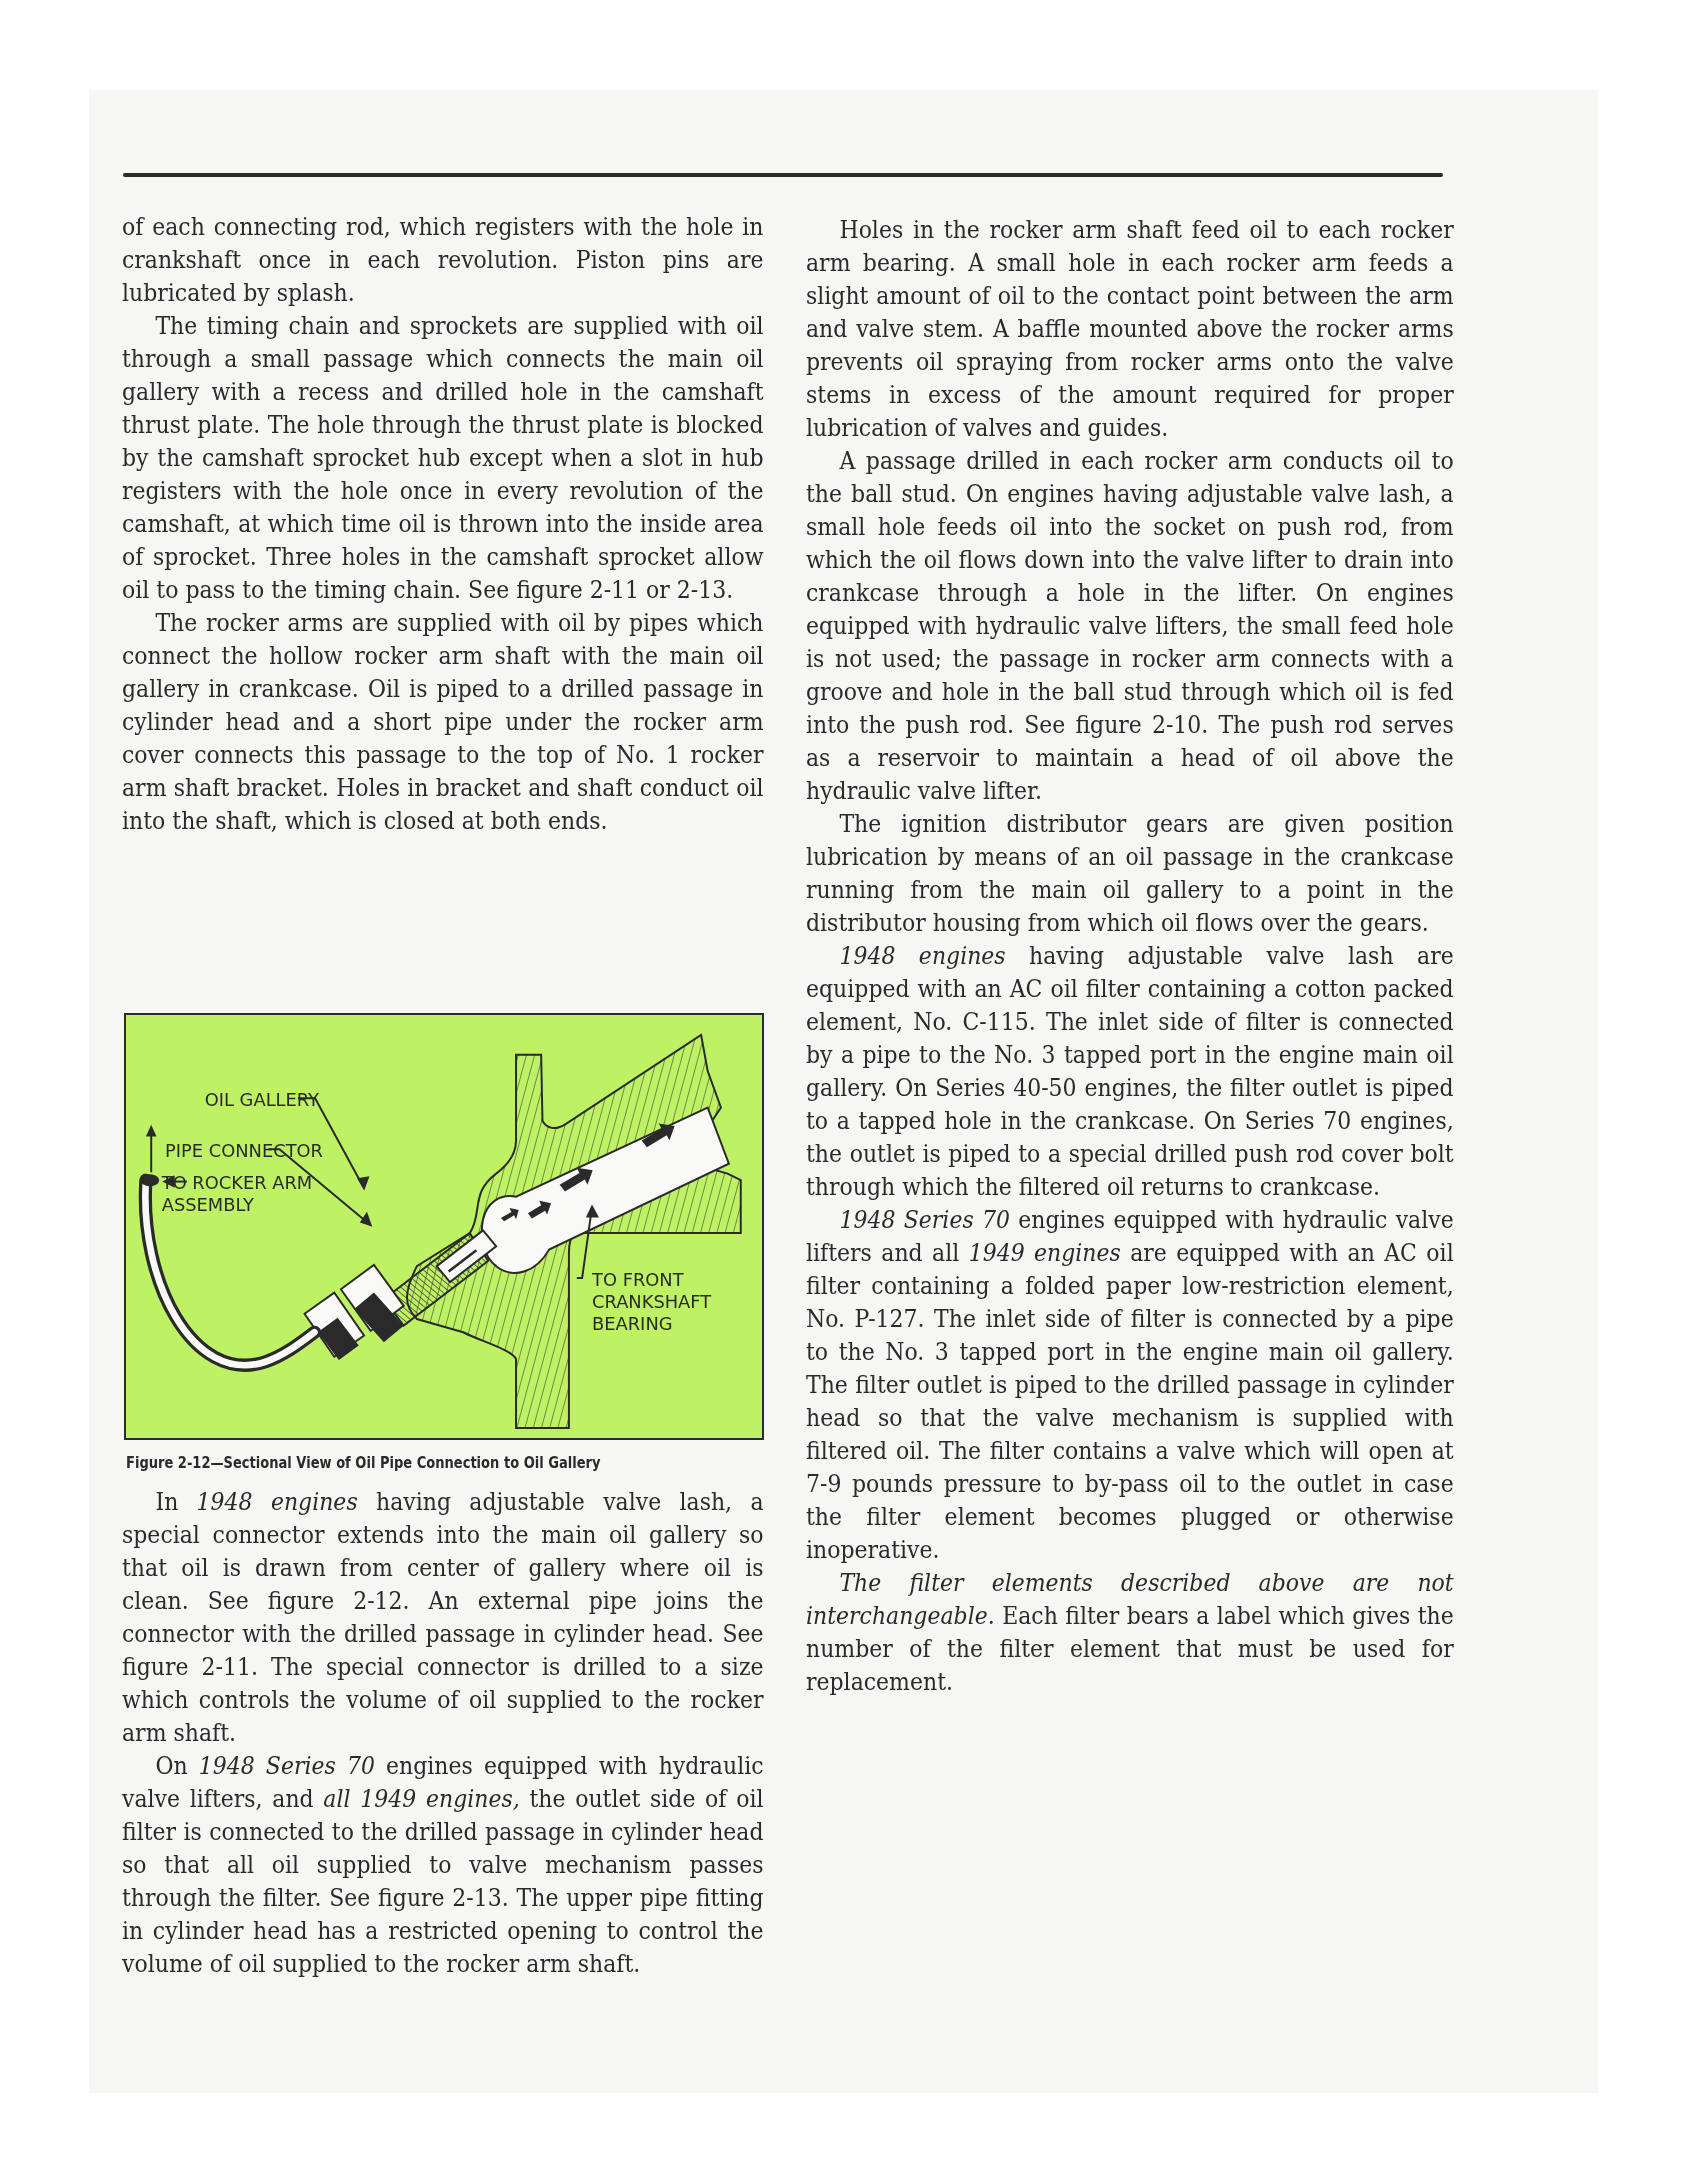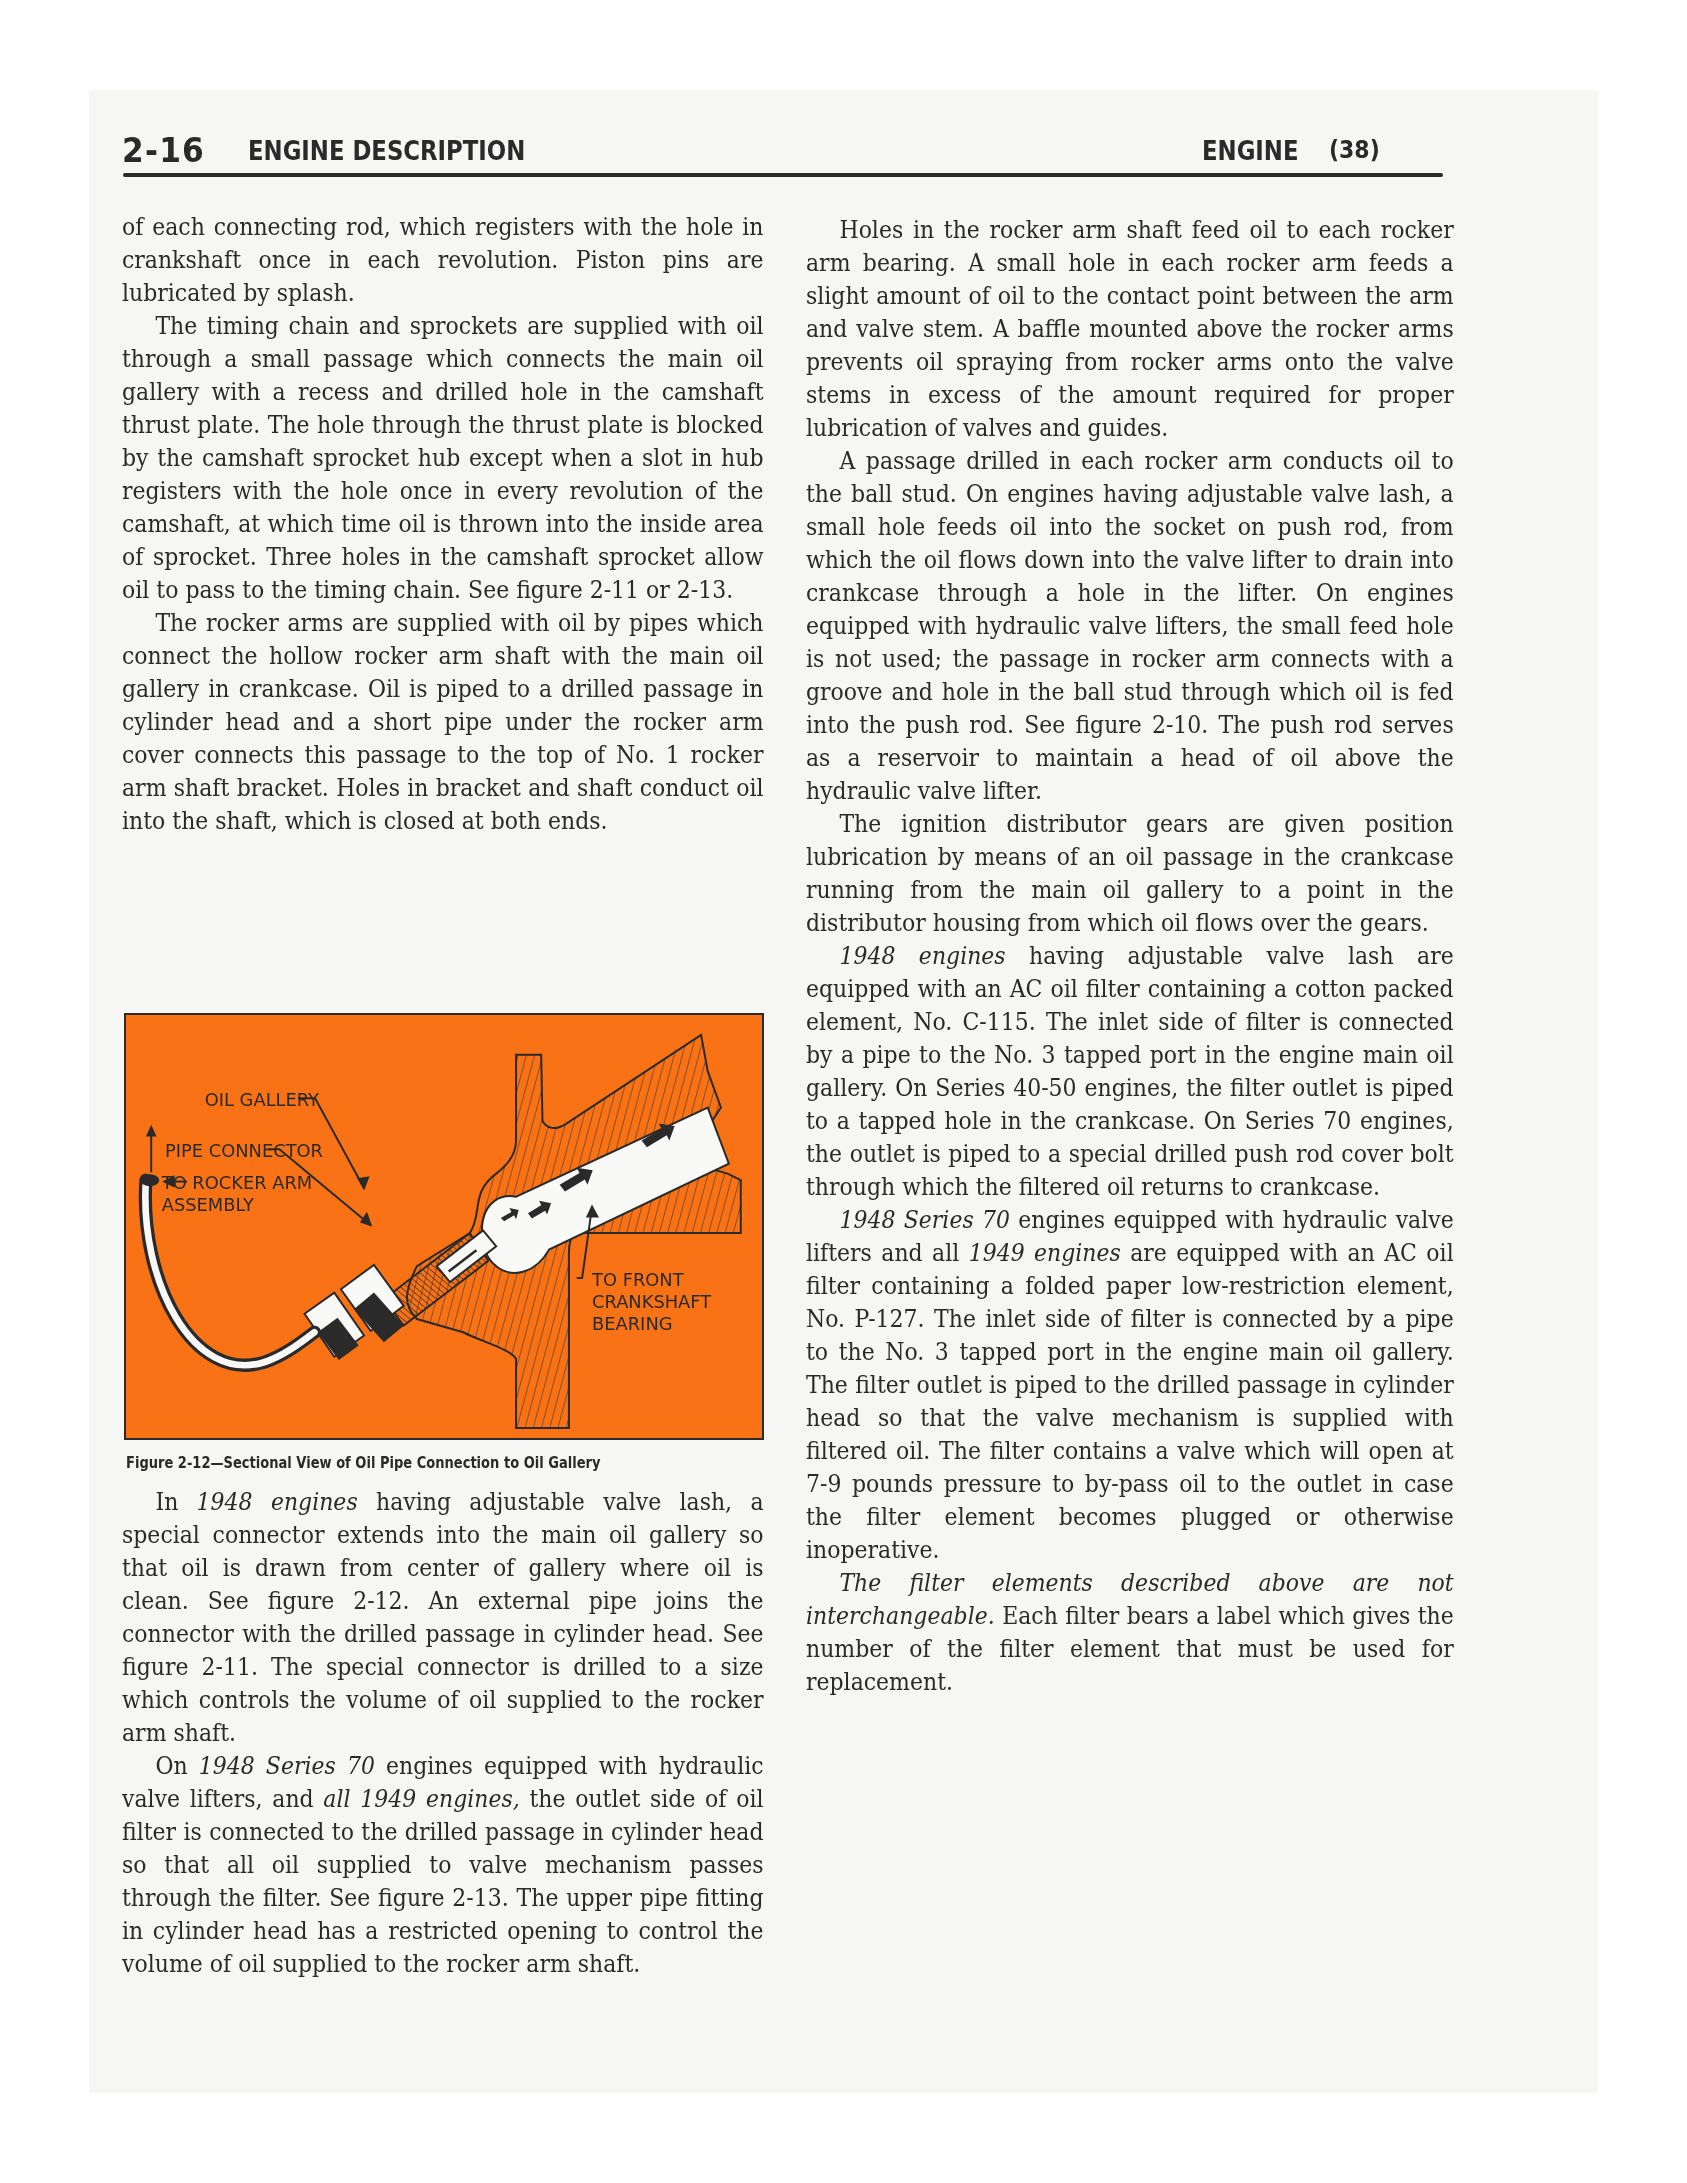--- a/index.html
+++ b/index.html
@@ -110,21 +110,21 @@
     .column em {
       font-style: italic;
     }
     .figure {
       position: absolute;
       left: 35px;
       top: 923px;
       width: 636px;
       height: 423px;
       border: 2px solid #2b2b2b;
-      background: #f97316;
+      background: #bef264;
     }
     .figure svg {
       position: absolute;
       left: 0;
       top: 0;
       width: 636px;
       height: 423px;
     }
     .fig-label {
       font-family: "DejaVu Sans", sans-serif;
@@ -143,26 +143,20 @@
       white-space: nowrap;
       transform: scaleX(0.87);
       transform-origin: left;
     }
   </style>
 </head>
 <body>
 
 <div class="page">
 
-  <div class="header">
-    <span class="pagenum">2-16</span>
-    <span class="section">ENGINE DESCRIPTION</span>
-    <span class="right-title">ENGINE</span>
-    <span class="right-num">(38)</span>
-  </div>
   <div class="header-rule"></div>
 
   <div class="column col-left-top">
     <p class="noindent">of each connecting rod, which registers with the hole in crankshaft once in each revolution. Piston pins are lubricated by splash.</p>
     <p>The timing chain and sprockets are supplied with oil through a small passage which connects the main oil gallery with a recess and drilled hole in the camshaft thrust plate. The hole through the thrust plate is blocked by the camshaft sprocket hub except when a slot in hub registers with the hole once in every revolution of the camshaft, at which time oil is thrown into the inside area of sprocket. Three holes in the camshaft sprocket allow oil to pass to the timing chain. See figure 2-11 or 2-13.</p>
     <p>The rocker arms are supplied with oil by pipes which connect the hollow rocker arm shaft with the main oil gallery in crankcase. Oil is piped to a drilled passage in cylinder head and a short pipe under the rocker arm cover connects this passage to the top of No. 1 rocker arm shaft bracket. Holes in bracket and shaft conduct oil into the shaft, which is closed at both ends.</p>
   </div>
 
   <div class="figure">
     <svg viewBox="0 0 962 640" xmlns="http://www.w3.org/2000/svg">

